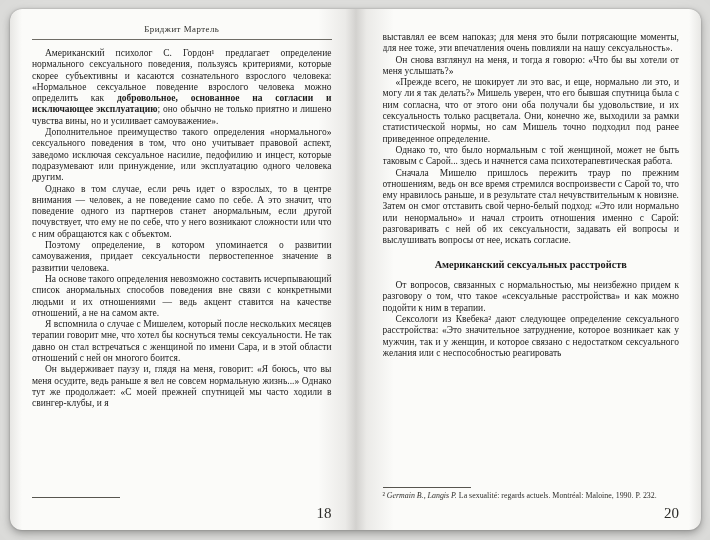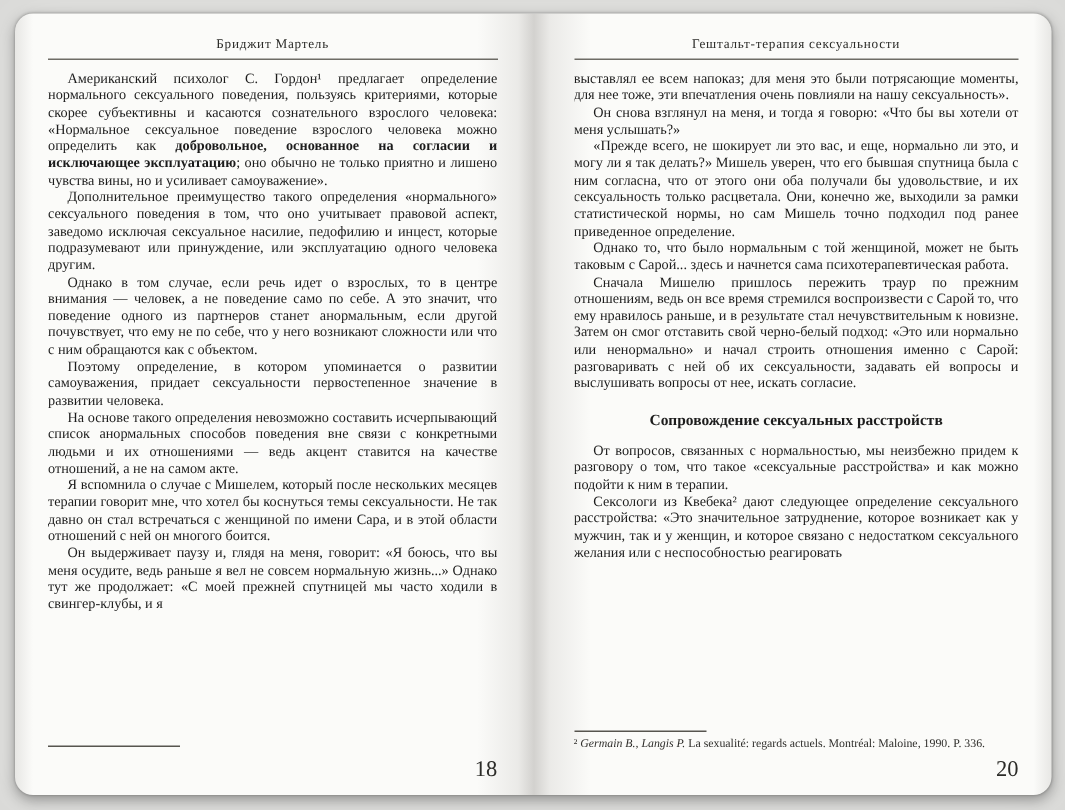--- a/index.html
+++ b/index.html
@@ -112,34 +112,33 @@
           <p class="para"><span>Он выдерживает паузу и, глядя на меня, говорит: «Я боюсь, что вы меня осудите, ведь раньше я вел не совсем нормальную жизнь...» Однако тут же продолжает: «С моей прежней спутницей мы часто ходили в свингер-клубы, и я</span></p>
         </div>
       <div class="footnote-block">
         <div class="footnote-rule"></div>
       </div>
       <div class="page-number">18</div>
       <div class="edge-shade left"></div>
     </div>
 
     <div class="page page-right">
-      <div class="running-head">Гештальт-терапия сексуальности</div>
       <div class="page-body">
           <p class="para noindent"><span>выставлял ее всем напоказ; для меня это были потрясающие моменты, для нее тоже, эти впечатления очень повлияли на нашу сексуальность».</span></p>
           <p class="para"><span>Он снова взглянул на меня, и тогда я говорю: «Что бы вы хотели от меня услышать?»</span></p>
           <p class="para"><span>«Прежде всего, не шокирует ли это вас, и еще, нормально ли это, и могу ли я так делать?» Мишель уверен, что его бывшая спутница была с ним согласна, что от этого они оба получали бы удовольствие, и их сексуальность только расцветала. Они, конечно же, выходили за рамки статистической нормы, но сам Мишель точно подходил под ранее приведенное определение.</span></p>
           <p class="para"><span>Однако то, что было нормальным с той женщиной, может не быть таковым с Сарой... здесь и начнется сама психотерапевтическая работа.</span></p>
           <p class="para"><span>Сначала Мишелю пришлось пережить траур по прежним отношениям, ведь он все время стремился воспроизвести с Сарой то, что ему нравилось раньше, и в результате стал нечувствительным к новизне. Затем он смог отставить свой черно-белый подход: «Это или нормально или ненормально» и начал строить отношения именно с Сарой: разговаривать с ней об их сексуальности, задавать ей вопросы и выслушивать вопросы от нее, искать согласие.</span></p>
-          <div class="section-heading">Сопровождение сексуальных расстройств</div>
+          <div class="section-heading">Американский сексуальных расстройств</div>
           <p class="para"><span>От вопросов, связанных с нормальностью, мы неизбежно придем к разговору о том, что такое «сексуальные расстройства» и как можно подойти к ним в терапии.</span></p>
           <p class="para"><span>Сексологи из Квебека² дают следующее определение сексуального расстройства: «Это значительное затруднение, которое возникает как у мужчин, так и у женщин, и которое связано с недостатком сексуального желания или с неспособностью реагировать</span></p>
         </div>
       <div class="footnote-block">
         <div class="footnote-rule"></div>
-        <div class="footnote"><span>² </span><span class="italic">Germain B., Langis P.</span><span> La sexualité: regards actuels. Montréal: Maloine, 1990. P. 336.</span></div>
+        <div class="footnote"><span>² </span><span class="italic">Germain B., Langis P.</span><span> La sexualité: regards actuels. Montréal: Maloine, 1990. P. 232.</span></div>
       </div>
       <div class="page-number">20</div>
       <div class="edge-shade right"></div>
     </div>
 
     <div class="spine"></div>
   </div>
 </div>
 
 </body></html>

